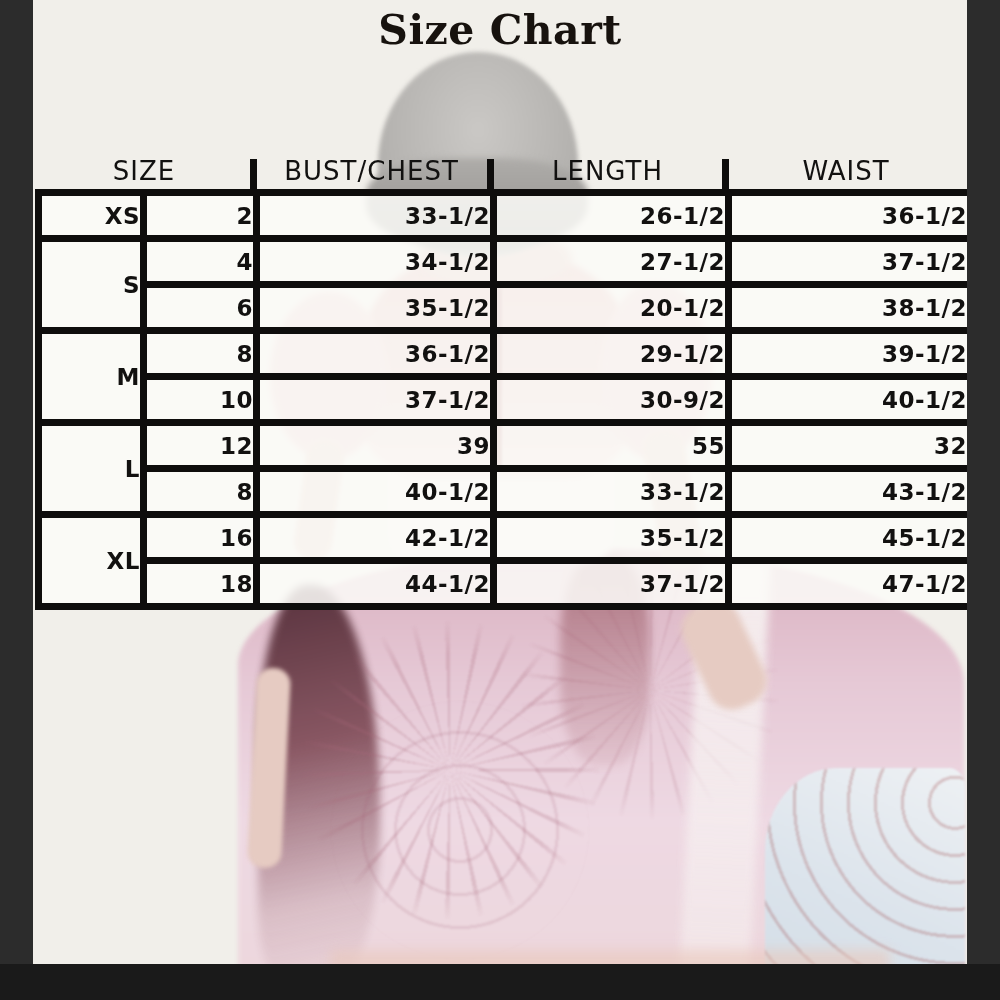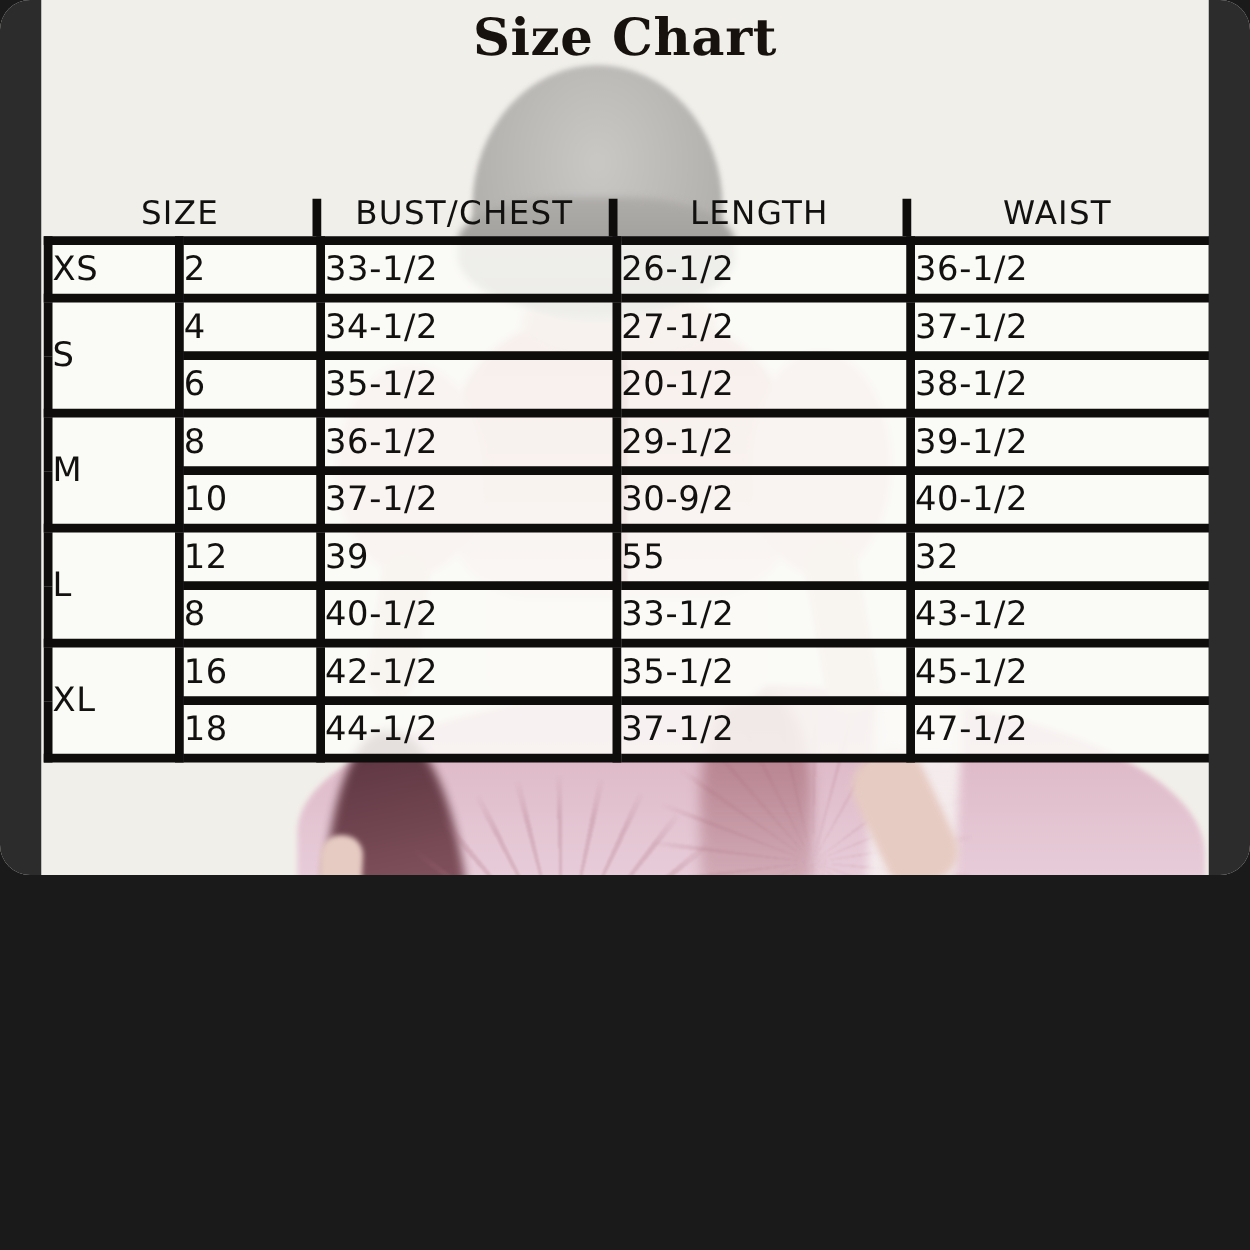--- a/index.html
+++ b/index.html
@@ -5,21 +5,21 @@
   :root{
     --background:#f1efea;
     --table-border:#0e0d0c;
     --table-text:#121110;
     --side-bars:#2c2c2c;
     --cell-fill:rgba(252,251,248,0.86);
   }
   *{margin:0;padding:0;box-sizing:border-box;}
   html,body{width:1000px;height:1000px;overflow:hidden;}
   body{font-family:"DejaVu Sans",sans-serif;background:#1a1a1a;}
-  .frame{position:relative;width:1000px;height:700px;background:var(--background);overflow:hidden;border-radius:24px;}
+  .frame{position:relative;width:1000px;height:964px;background:var(--background);overflow:hidden;}
 
   
   .side-bar{position:absolute;top:0;height:1000px;background:var(--side-bars);z-index:6;}
   .side-bar.left{left:0;width:33px;}
   .side-bar.right{left:967px;width:33px;}
 
   
   .photo{position:absolute;inset:0;z-index:1;}
   .photo div{position:absolute;}
   .hair-top{left:378px;top:52px;width:200px;height:205px;
@@ -78,22 +78,22 @@
   
   .table-wrap{position:absolute;left:35px;top:148px;width:932px;z-index:3;color:var(--table-text);}
   .thead{position:relative;display:grid;grid-template-columns:218px 237px 235px 242px;height:41px;align-items:center;}
   .th{text-align:center;font-weight:400;font-size:26px;letter-spacing:1px;padding-top:4px;}
   .tick{position:absolute;bottom:0;width:7px;height:30px;background:var(--table-border);}
   .tick.t1{left:215px;}
   .tick.t2{left:452px;}
   .tick.t3{left:687px;}
   table.grid{border-collapse:collapse;table-layout:fixed;width:932px;}
   table.grid td{border:7px solid var(--table-border);background:var(--cell-fill);
-    height:46px;text-align:left;vertical-align:middle;
-    font-weight:400;font-size:27px;letter-spacing:.5px;}
+    height:46px;text-align:right;vertical-align:middle;
+    font-weight:700;font-size:23px;letter-spacing:.5px;}
   td.letter{font-size:29px;}
   col.c-letter{width:105px;} col.c-num{width:113px;}
   col.c-bust{width:237px;} col.c-waist{width:235px;} col.c-length{width:242px;}
 </style>
 </head>
 <body>
 
 <div class="frame">
 
   <div class="photo">

